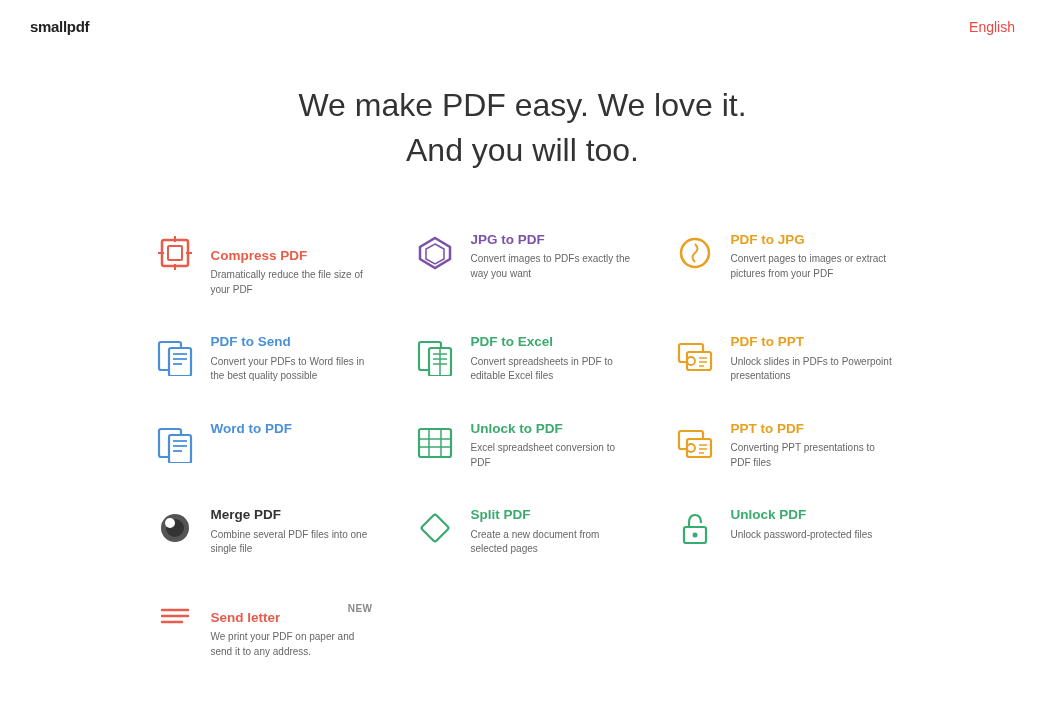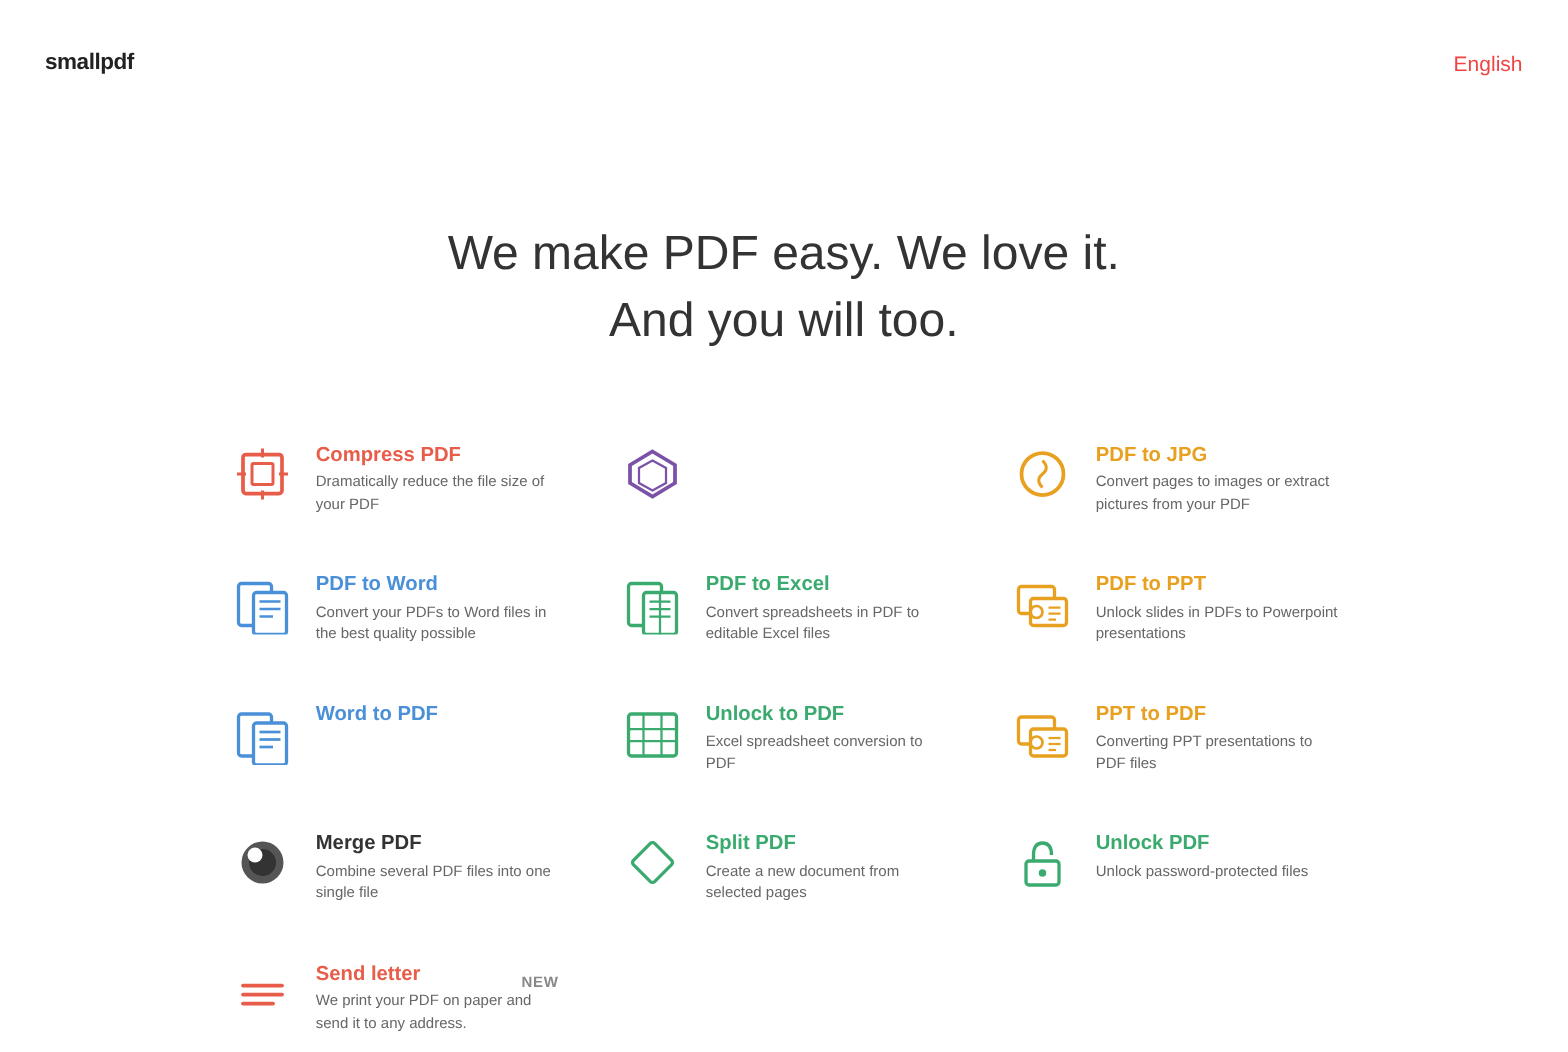--- a/index.html
+++ b/index.html
@@ -8,21 +8,20 @@
       background: #fff;
       color: #333;
       min-height: 701px;
       width: 1045px;
     }
     header {
       display: flex;
       justify-content: space-between;
       align-items: center;
       padding: 18px 30px;
-      margin-top: 15px;
     }
     .logo {
       font-size: 15px;
       font-weight: 600;
       color: #222;
       letter-spacing: -0.3px;
     }
     .lang {
       font-size: 14px;
       color: #ef4444;
@@ -30,21 +29,20 @@
     }
     .hero {
       text-align: center;
       padding: 30px 0 40px;
     }
     .hero h1 {
       font-size: 32px;
       font-weight: 400;
       color: #333;
       line-height: 1.4;
-      margin-top: 48px;
     }
     .tools-grid {
       display: grid;
       grid-template-columns: repeat(3, 1fr);
       max-width: 860px;
       margin: 0 auto;
       padding: 0 40px;
       gap: 0;
     }
     .tool-item {
@@ -79,21 +77,21 @@
       position: absolute;
       top: 14px;
       right: 20px;
       font-size: 10px;
       font-weight: 700;
       color: #888;
       letter-spacing: 0.5px;
       margin-top: 14px;
     }
     
-    .red { color: #e85d4a; }
+    .red { color: #e85d4a; margin-top: 16px; }
     .blue { color: #4a90d9; }
     .orange { color: #e8a020; }
     .purple { color: #7b52a8; }
     .green { color: #3aaa6e; }
 
     
     svg { display: block; }
   </style>
 </head>
 <body>
@@ -129,20 +127,24 @@
     </div>
   </div>
 
   <div class="tool-item">
     <div class="tool-icon">
       <svg width="42" height="42" viewBox="0 0 42 42">
         <polygon points="21,6 36,15 36,27 21,36 6,27 6,15" fill="none" stroke="#7b52a8" stroke-width="2.5"></polygon>
         <polygon points="21,12 30,17 30,27 21,32 12,27 12,17" fill="none" stroke="#7b52a8" stroke-width="1.5"></polygon>
       </svg>
     </div>
+    <div class="tool-text">
+      <div class="tool-title purple">JPG to PDF</div>
+      <div class="tool-desc">Convert images to PDFs exactly the way you want</div>
+    </div>
   </div>
 
   <div class="tool-item">
     <div class="tool-icon">
       <svg width="42" height="42" viewBox="0 0 42 42">
         <circle cx="21" cy="21" r="14" fill="none" stroke="#e8a020" stroke-width="2.5"></circle>
         <path d="M21 12 Q26 17 21 21 Q16 25 21 30" fill="none" stroke="#e8a020" stroke-width="2"></path>
       </svg>
     </div>
     <div class="tool-text">
@@ -155,21 +157,21 @@
     <div class="tool-icon">
       <svg width="42" height="42" viewBox="0 0 42 42">
         <rect x="5" y="8" width="22" height="28" rx="2" fill="none" stroke="#4a90d9" stroke-width="2.2"></rect>
         <rect x="15" y="14" width="22" height="28" rx="2" fill="white" stroke="#4a90d9" stroke-width="2.2"></rect>
         <line x1="19" y1="20" x2="33" y2="20" stroke="#4a90d9" stroke-width="1.8"></line>
         <line x1="19" y1="25" x2="33" y2="25" stroke="#4a90d9" stroke-width="1.8"></line>
         <line x1="19" y1="30" x2="28" y2="30" stroke="#4a90d9" stroke-width="1.8"></line>
       </svg>
     </div>
     <div class="tool-text">
-      <div class="tool-title blue">PDF to Word</div>
+      <div class="tool-title blue">PDF to Send</div>
       <div class="tool-desc">Convert your PDFs to Word files in the best quality possible</div>
     </div>
   </div>
 
   <div class="tool-item">
     <div class="tool-icon">
       <svg width="42" height="42" viewBox="0 0 42 42">
         <rect x="5" y="8" width="22" height="28" rx="2" fill="none" stroke="#3aaa6e" stroke-width="2.2"></rect>
         <rect x="15" y="14" width="22" height="28" rx="2" fill="white" stroke="#3aaa6e" stroke-width="2.2"></rect>
         <line x1="19" y1="20" x2="33" y2="20" stroke="#3aaa6e" stroke-width="1.5"></line>

